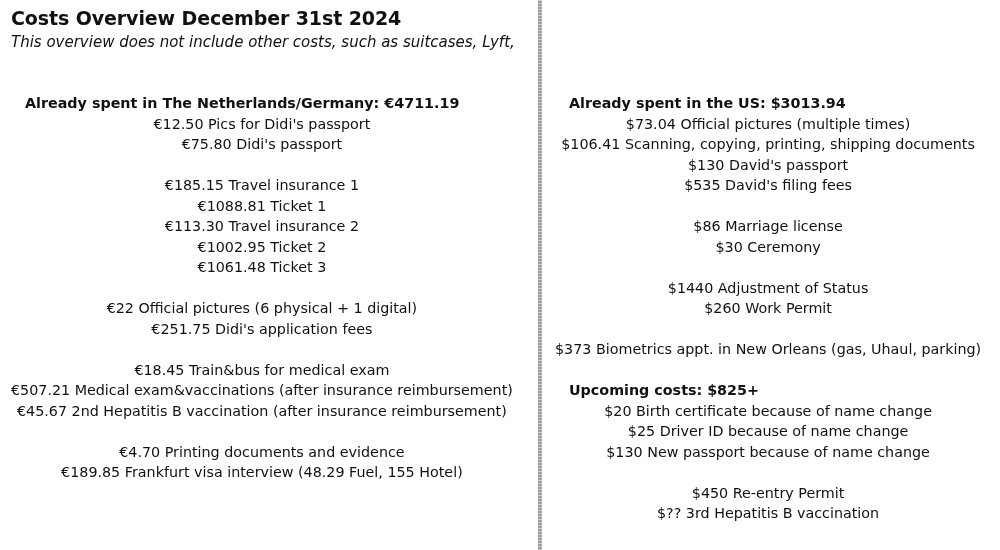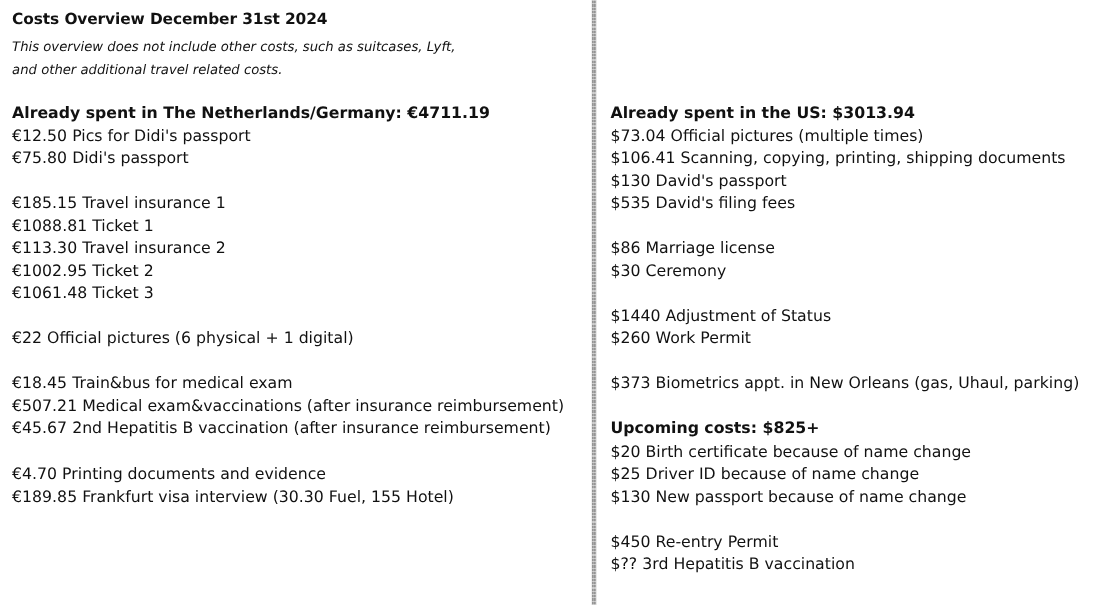--- a/index.html
+++ b/index.html
@@ -35,63 +35,64 @@
       height: 550px;
       background-color: #a8a8a8;
       background-image:
         repeating-linear-gradient(0deg, rgba(255,255,255,0.45) 0px, rgba(255,255,255,0.45) 1px, transparent 1px, transparent 3px),
         repeating-linear-gradient(90deg, rgba(0,0,0,0.12) 0px, rgba(0,0,0,0.12) 1px, transparent 1px, transparent 2px);
     }
     .title {
       position: absolute;
       top: 6px;
       left: 0;
-      font-size: 14px;
+      font-size: 19px;
       font-weight: bold;
       line-height: 24px;
       white-space: nowrap;
       letter-spacing: -0.1px;
     }
     .subtitle {
       position: absolute;
       top: 32px;
       left: 0;
       width: 520px;
-      font-size: 12px;
+      font-size: 15px;
       font-style: italic;
       line-height: 20.5px;
     }
     .section {
       position: absolute;
       left: 0;
     }
     .section-heading {
       font-size: 14.3px;
       font-weight: bold;
       line-height: 20.5px;
       white-space: nowrap;
+      margin-left: 14px;
     }
     .line {
       font-size: 14.3px;
       line-height: 20.5px;
       height: 20.5px;
       white-space: nowrap;
+      text-align: center;
     }
     .gap {
       height: 20.5px;
     }
   </style>
 </head>
 <body>
 
 <div class="col col-left">
   <div class="title">Costs Overview December 31st 2024</div>
   <div class="subtitle">
     <div>This overview does not include other costs, such as suitcases, Lyft,</div>
-    <div>and other additional travel related costs.</div>
   </div>
 
   <div class="section" style="top:93px;">
     <div class="section-heading">Already spent in The Netherlands/Germany: €4711.19</div>
 
     <div>
       <div class="line">€12.50 Pics for Didi's passport</div>
       <div class="line">€75.80 Didi's passport</div>
     </div>
     <div class="gap"></div>
@@ -100,33 +101,34 @@
       <div class="line">€185.15 Travel insurance 1</div>
       <div class="line">€1088.81 Ticket 1</div>
       <div class="line">€113.30 Travel insurance 2</div>
       <div class="line">€1002.95 Ticket 2</div>
       <div class="line">€1061.48 Ticket 3</div>
     </div>
     <div class="gap"></div>
 
     <div>
       <div class="line">€22 Official pictures (6 physical + 1 digital)</div>
+      <div class="line">€251.75 Didi's application fees</div>
     </div>
     <div class="gap"></div>
 
     <div>
       <div class="line">€18.45 Train&amp;bus for medical exam</div>
       <div class="line">€507.21 Medical exam&amp;vaccinations (after insurance reimbursement)</div>
       <div class="line">€45.67 2nd Hepatitis B vaccination (after insurance reimbursement)</div>
     </div>
     <div class="gap"></div>
 
     <div>
       <div class="line">€4.70 Printing documents and evidence</div>
-      <div class="line">€189.85 Frankfurt visa interview (30.30 Fuel, 155 Hotel)</div>
+      <div class="line">€189.85 Frankfurt visa interview (48.29 Fuel, 155 Hotel)</div>
     </div>
   </div>
 </div>
 
 <div class="divider"></div>
 
 <div class="col col-right">
   <div class="section" style="top:93px;">
     <div class="section-heading">Already spent in the US: $3013.94</div>
 

